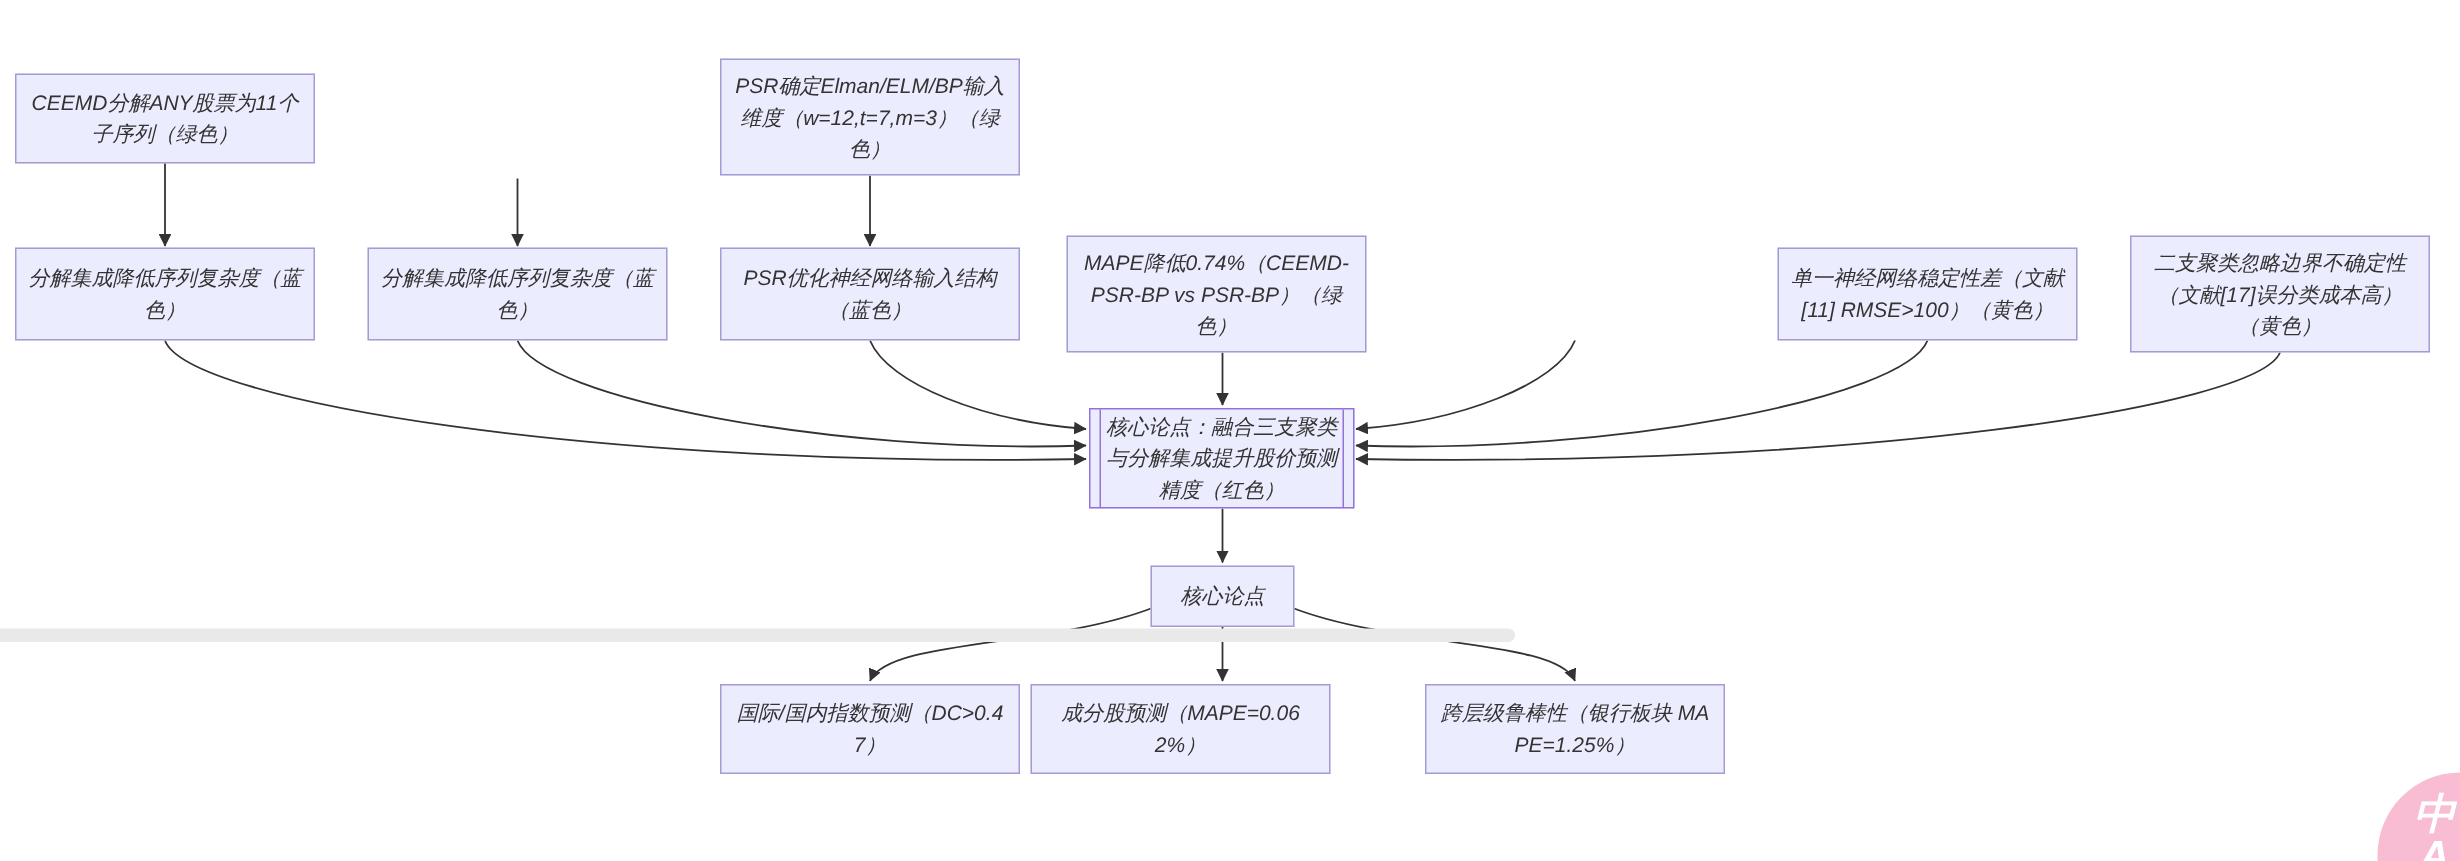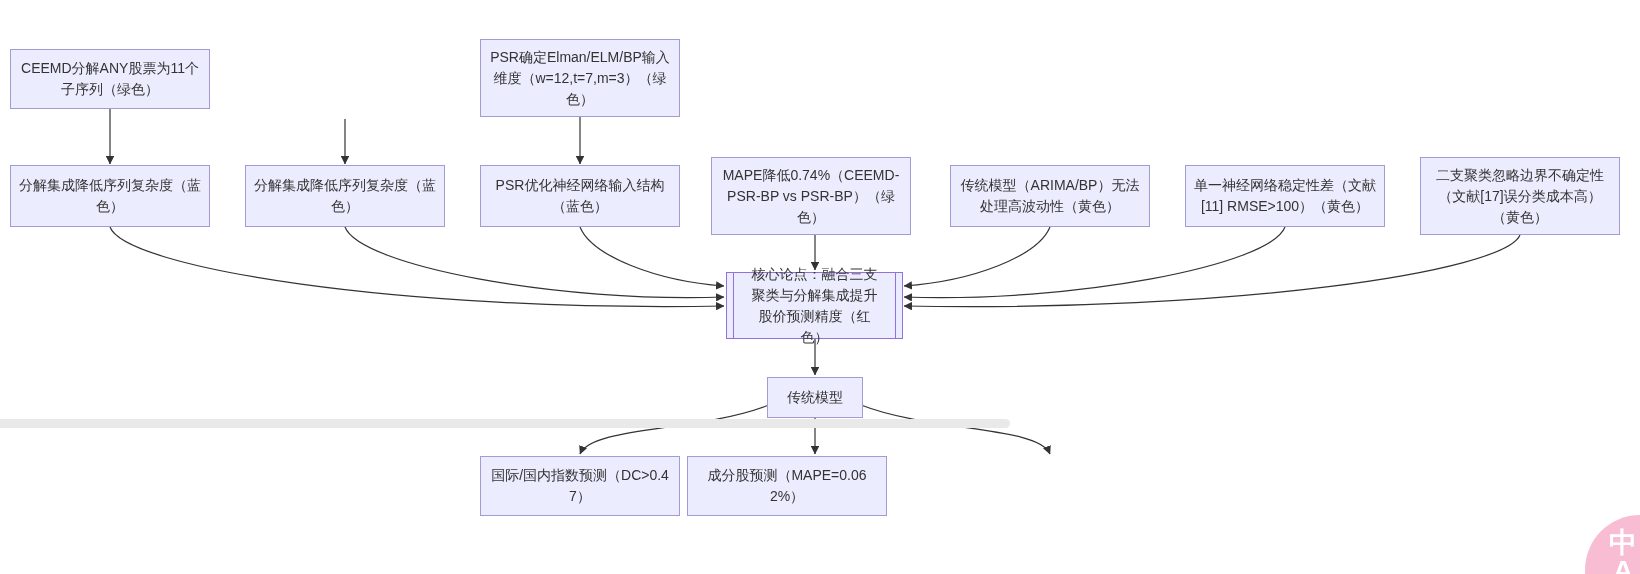--- a/index.html
+++ b/index.html
@@ -9,37 +9,37 @@
     --central-border:#9370DB;
     --edge:#333333;
     --text:#333333;
     --scrollbar:#e9e9e9;
     --translate-bg:#F8BDD3;
     --translate-fg:#ffffff;
   }
   *{margin:0;padding:0;box-sizing:border-box;}
   html,body{width:1640px;height:574px;overflow:hidden;background:var(--page-bg);
     font-family:"Liberation Sans","DejaVu Sans",sans-serif;}
-  .canvas{position:relative;width:1640px;height:428px;background:var(--page-bg);}
+  .canvas{position:relative;width:1640px;height:428px;background:var(--page-bg);font-style:italic;}
   svg.edges{position:absolute;left:0;top:0;width:1640px;height:574px;}
   .edge{fill:none;stroke:var(--edge);stroke-width:1.2px;}
   .arrowhead{fill:var(--edge);}
   .node{
     position:absolute;
     background:var(--node-fill);
     border:1px solid var(--node-border);
     color:var(--text);
     font-size:14px;
     line-height:1.5;
     display:flex;align-items:center;justify-content:center;
     text-align:center;
     padding:4px 8px;
     word-break:break-all;
   }
-  .node.subroutine{border-color:var(--central-border);padding:4px 24px;}
+  .node.subroutine{border-color:var(--central-border);padding:4px 10px;}
   .node.subroutine::before,.node.subroutine::after{
     content:"";position:absolute;top:0;bottom:0;width:1px;background:var(--central-border);
   }
   .node.subroutine::before{left:6px;}
   .node.subroutine::after{right:6px;}
   .scroll-thumb{
     position:absolute;left:0;bottom:0;height:9px;width:1010px;
     background:var(--scrollbar);border-radius:0 5px 5px 0;
   }
   .translate-btn{
@@ -91,43 +91,43 @@
   </div>
   <div class="node" style="left:245px;top:165px;width:200px;height:62px">
     <span>分解集成降低序列复杂度（蓝色）</span>
   </div>
   <div class="node" style="left:480px;top:165px;width:200px;height:62px">
     <span>PSR优化神经网络输入结构（蓝色）</span>
   </div>
   <div class="node" style="left:711px;top:157px;width:200px;height:78px">
     <span>MAPE降低0.74%（CEEMD-PSR-BP vs PSR-BP）（绿色）</span>
   </div>
-  <div class="node" style="left:950px;top:165px;width:200px;height:62px">
-    <span>传统模型（ARIMA/BP）无法处理高波动性（黄色）</span>
-  </div>
   <div class="node" style="left:1185px;top:165px;width:200px;height:62px">
     <span>单一神经网络稳定性差（文献[11] RMSE&gt;100）（黄色）</span>
   </div>
   <div class="node" style="left:1420px;top:157px;width:200px;height:78px">
     <span>二支聚类忽略边界不确定性（文献[17]误分类成本高）（黄色）</span>
   </div>
 
   <div class="node subroutine" style="left:726px;top:272px;width:177px;height:67px">
     <span>核心论点：融合三支聚类与分解集成提升股价预测精度（红色）</span>
   </div>
 
   <div class="node" style="left:767px;top:377px;width:96px;height:41px">
-    <span>传统模型</span>
+    <span>核心论点</span>
   </div>
 
   <div class="node" style="left:480px;top:456px;width:200px;height:60px">
     <span>国际/国内指数预测（DC&gt;0.47）</span>
   </div>
   <div class="node" style="left:687px;top:456px;width:200px;height:60px">
     <span>成分股预测（MAPE=0.062%）</span>
+  </div>
+  <div class="node" style="left:950px;top:456px;width:200px;height:60px">
+    <span>跨层级鲁棒性（银行板块 MAPE=1.25%）</span>
   </div>
 
   <div class="scroll-thumb"></div>
 
   <div class="translate-btn">
     <span class="glyph">中
 A</span>
   </div>
 
 </div>

